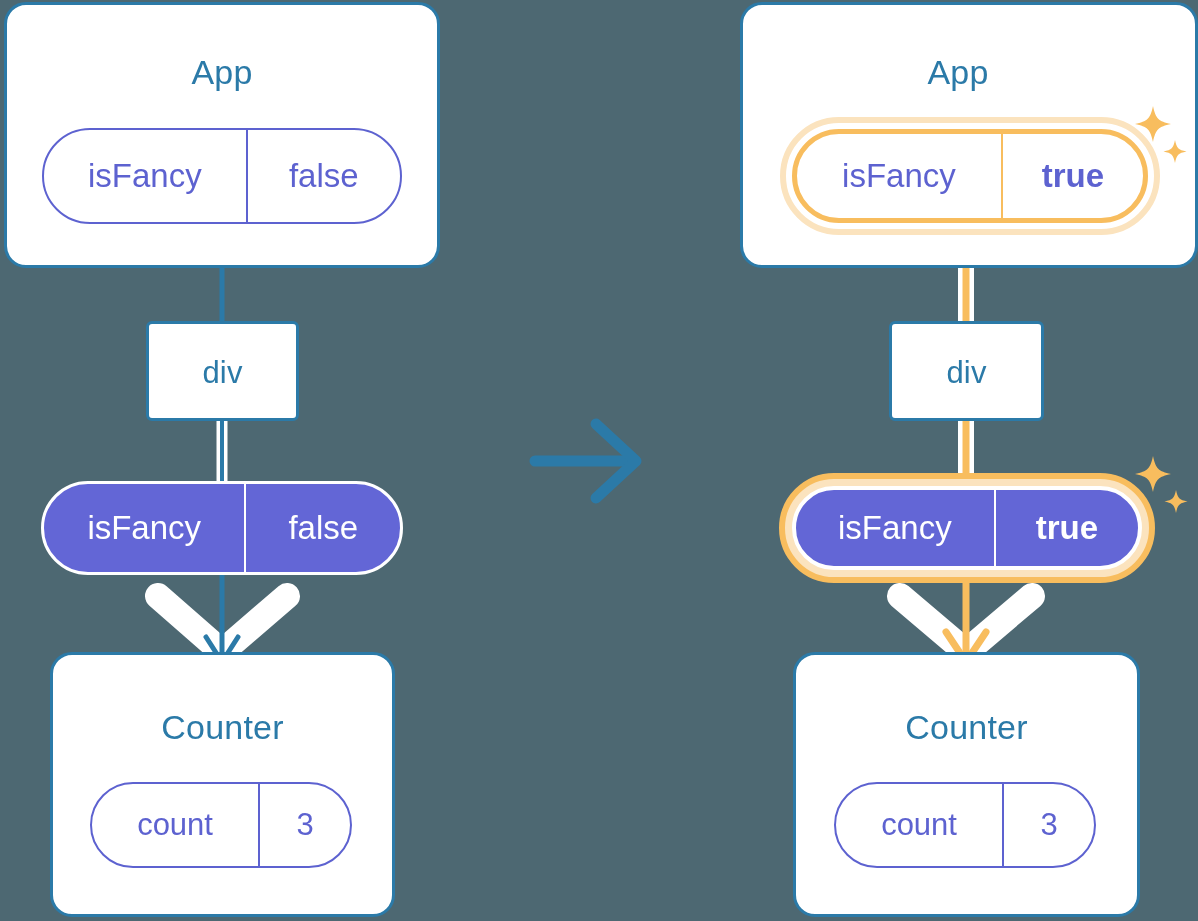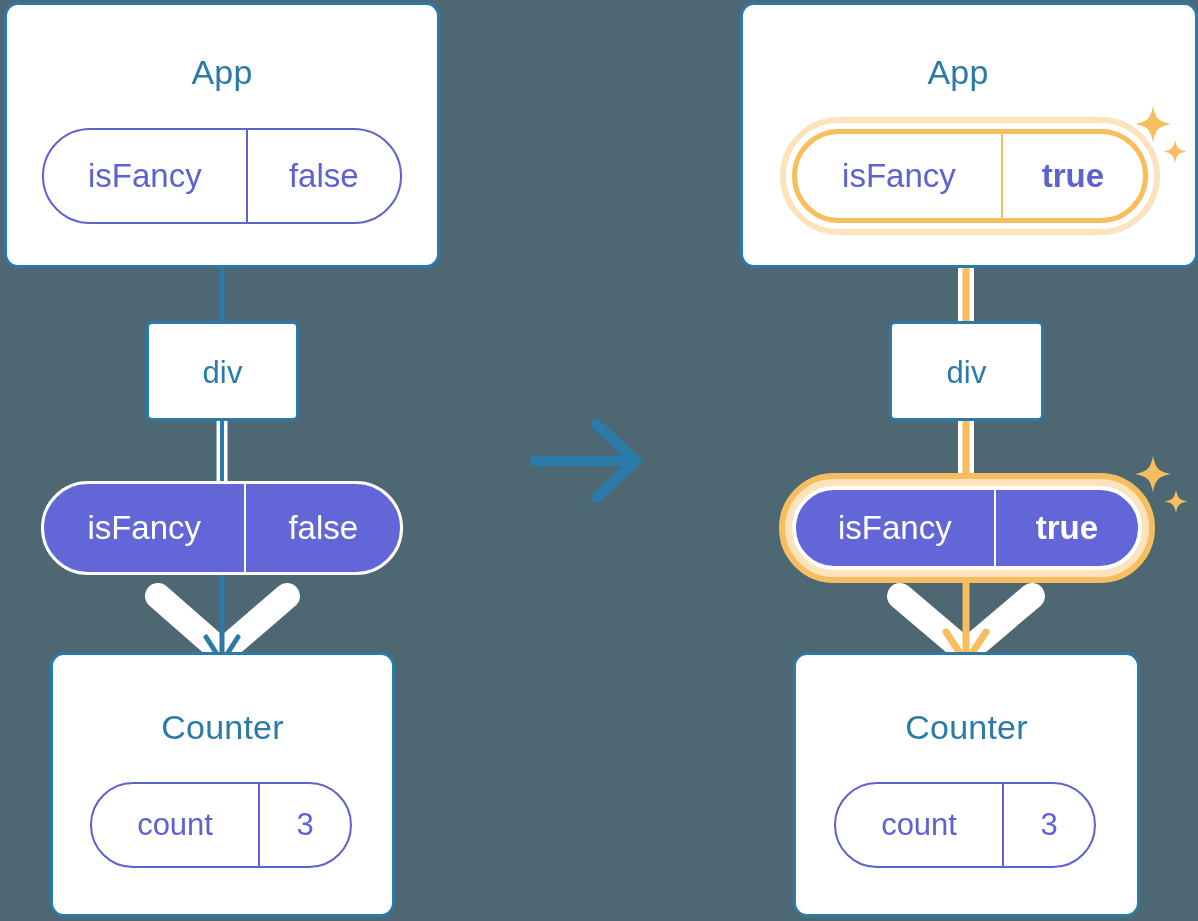--- a/index.html
+++ b/index.html
@@ -11,21 +11,21 @@
     position:relative;
   }
   .stage{position:absolute;inset:0;}
   .svg-layer{position:absolute;left:0;top:0;width:1198px;height:921px;}
 
   
   .compbox{
     position:absolute;
     background:#ffffff;
     border:3px solid #2b7aa8;
-    border-radius:14px;
+    border-radius:22px;
     box-sizing:border-box;
   }
   .compbox.small{border-radius:6px;}
   .comp-title{
     position:absolute;
     left:0;right:0;
     text-align:center;
     color:#2b7aa8;
     font-size:34px;
     letter-spacing:.2px;

